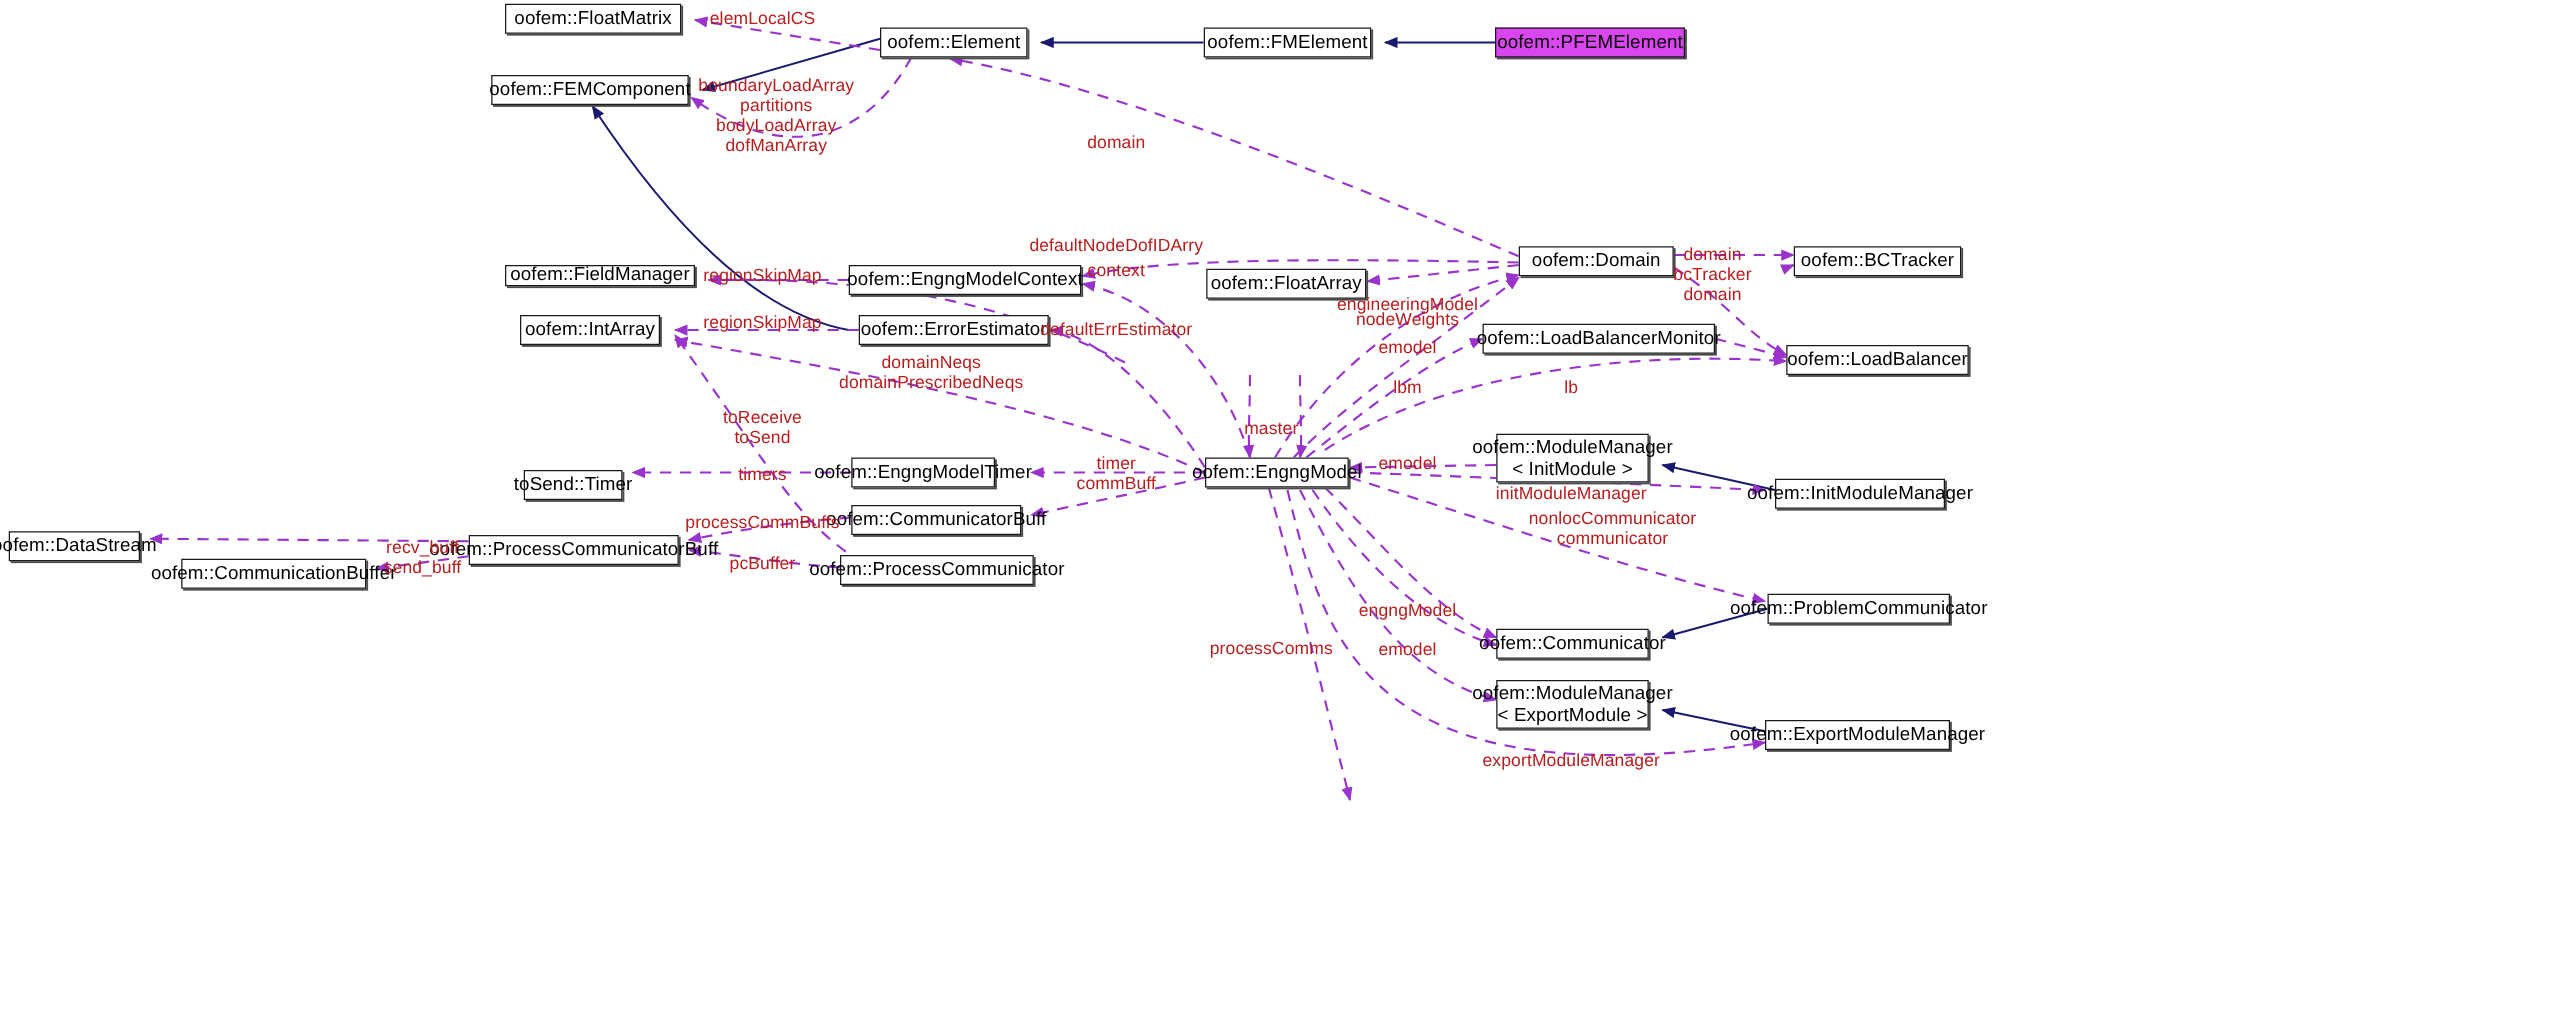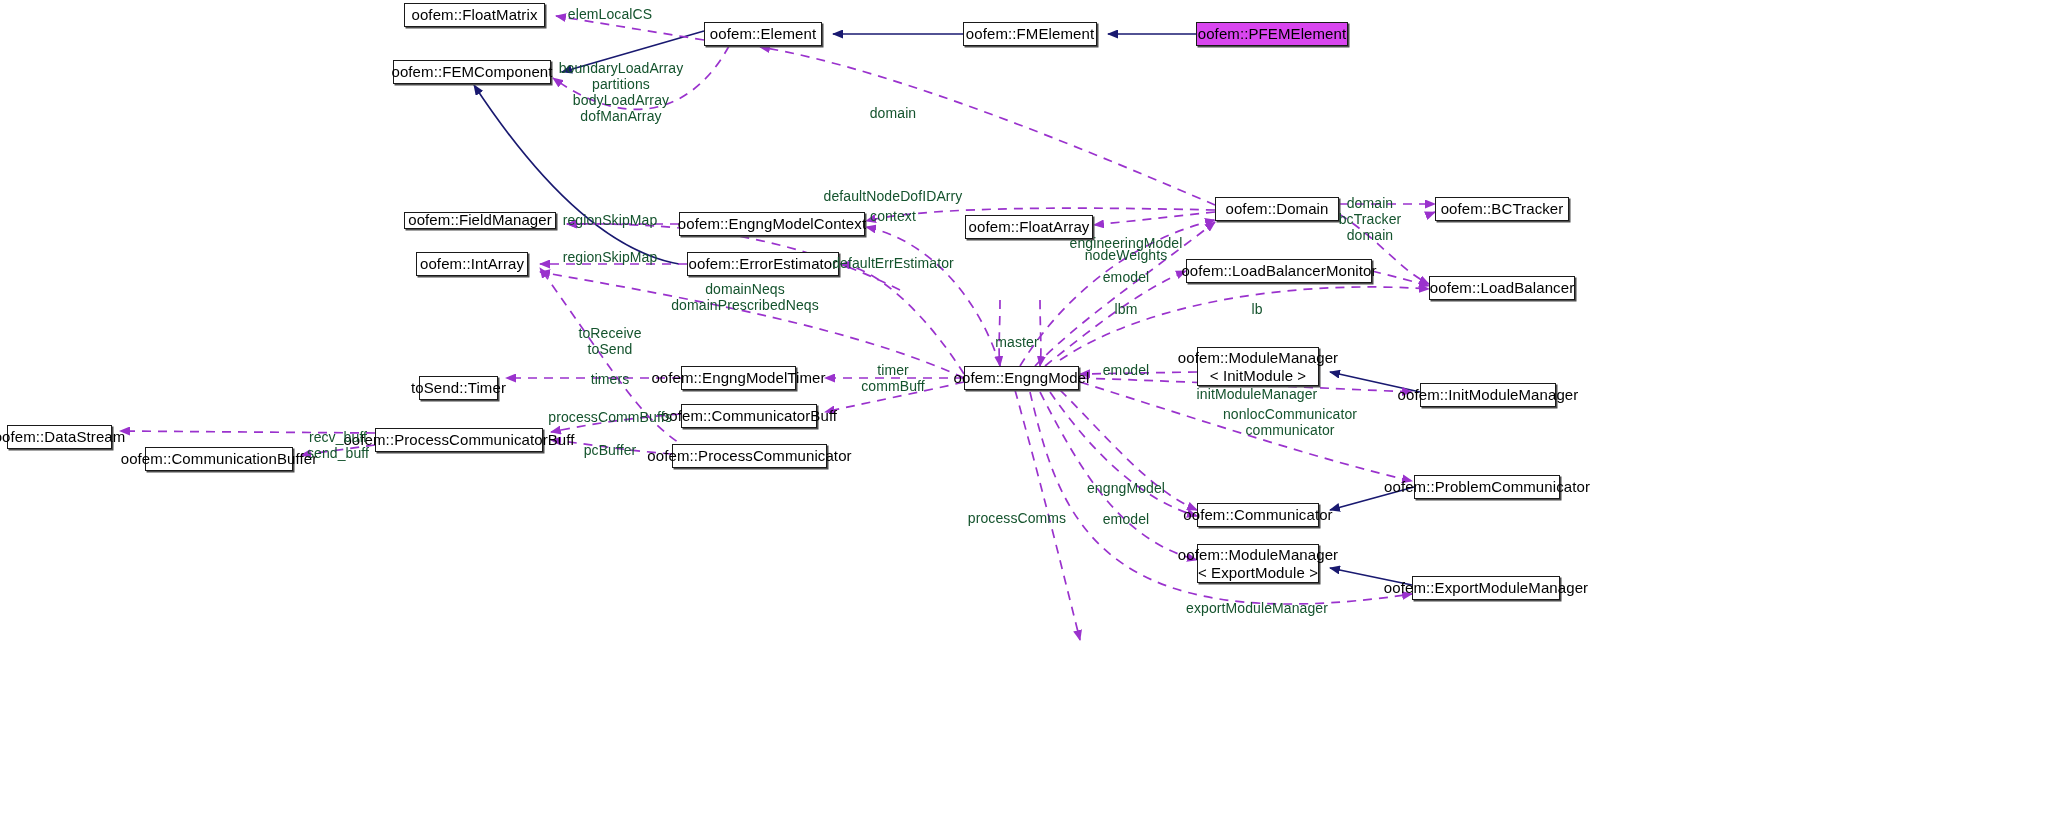--- a/index.html
+++ b/index.html
@@ -43,21 +43,21 @@
   }
   .node.current {
     background: #d946ef;
   }
   .node.two-line {
     line-height: 1.18;
   }
   .edge-label {
     position: absolute;
     font-size: 14px;
-    color: #14532d;
+    color: #b91c1c;
     line-height: 1.15;
     white-space: pre;
     text-align: center;
     transform: translateX(-50%);
     letter-spacing: 0.1px;
   }
 </style>
 </head>
 <body>
 

